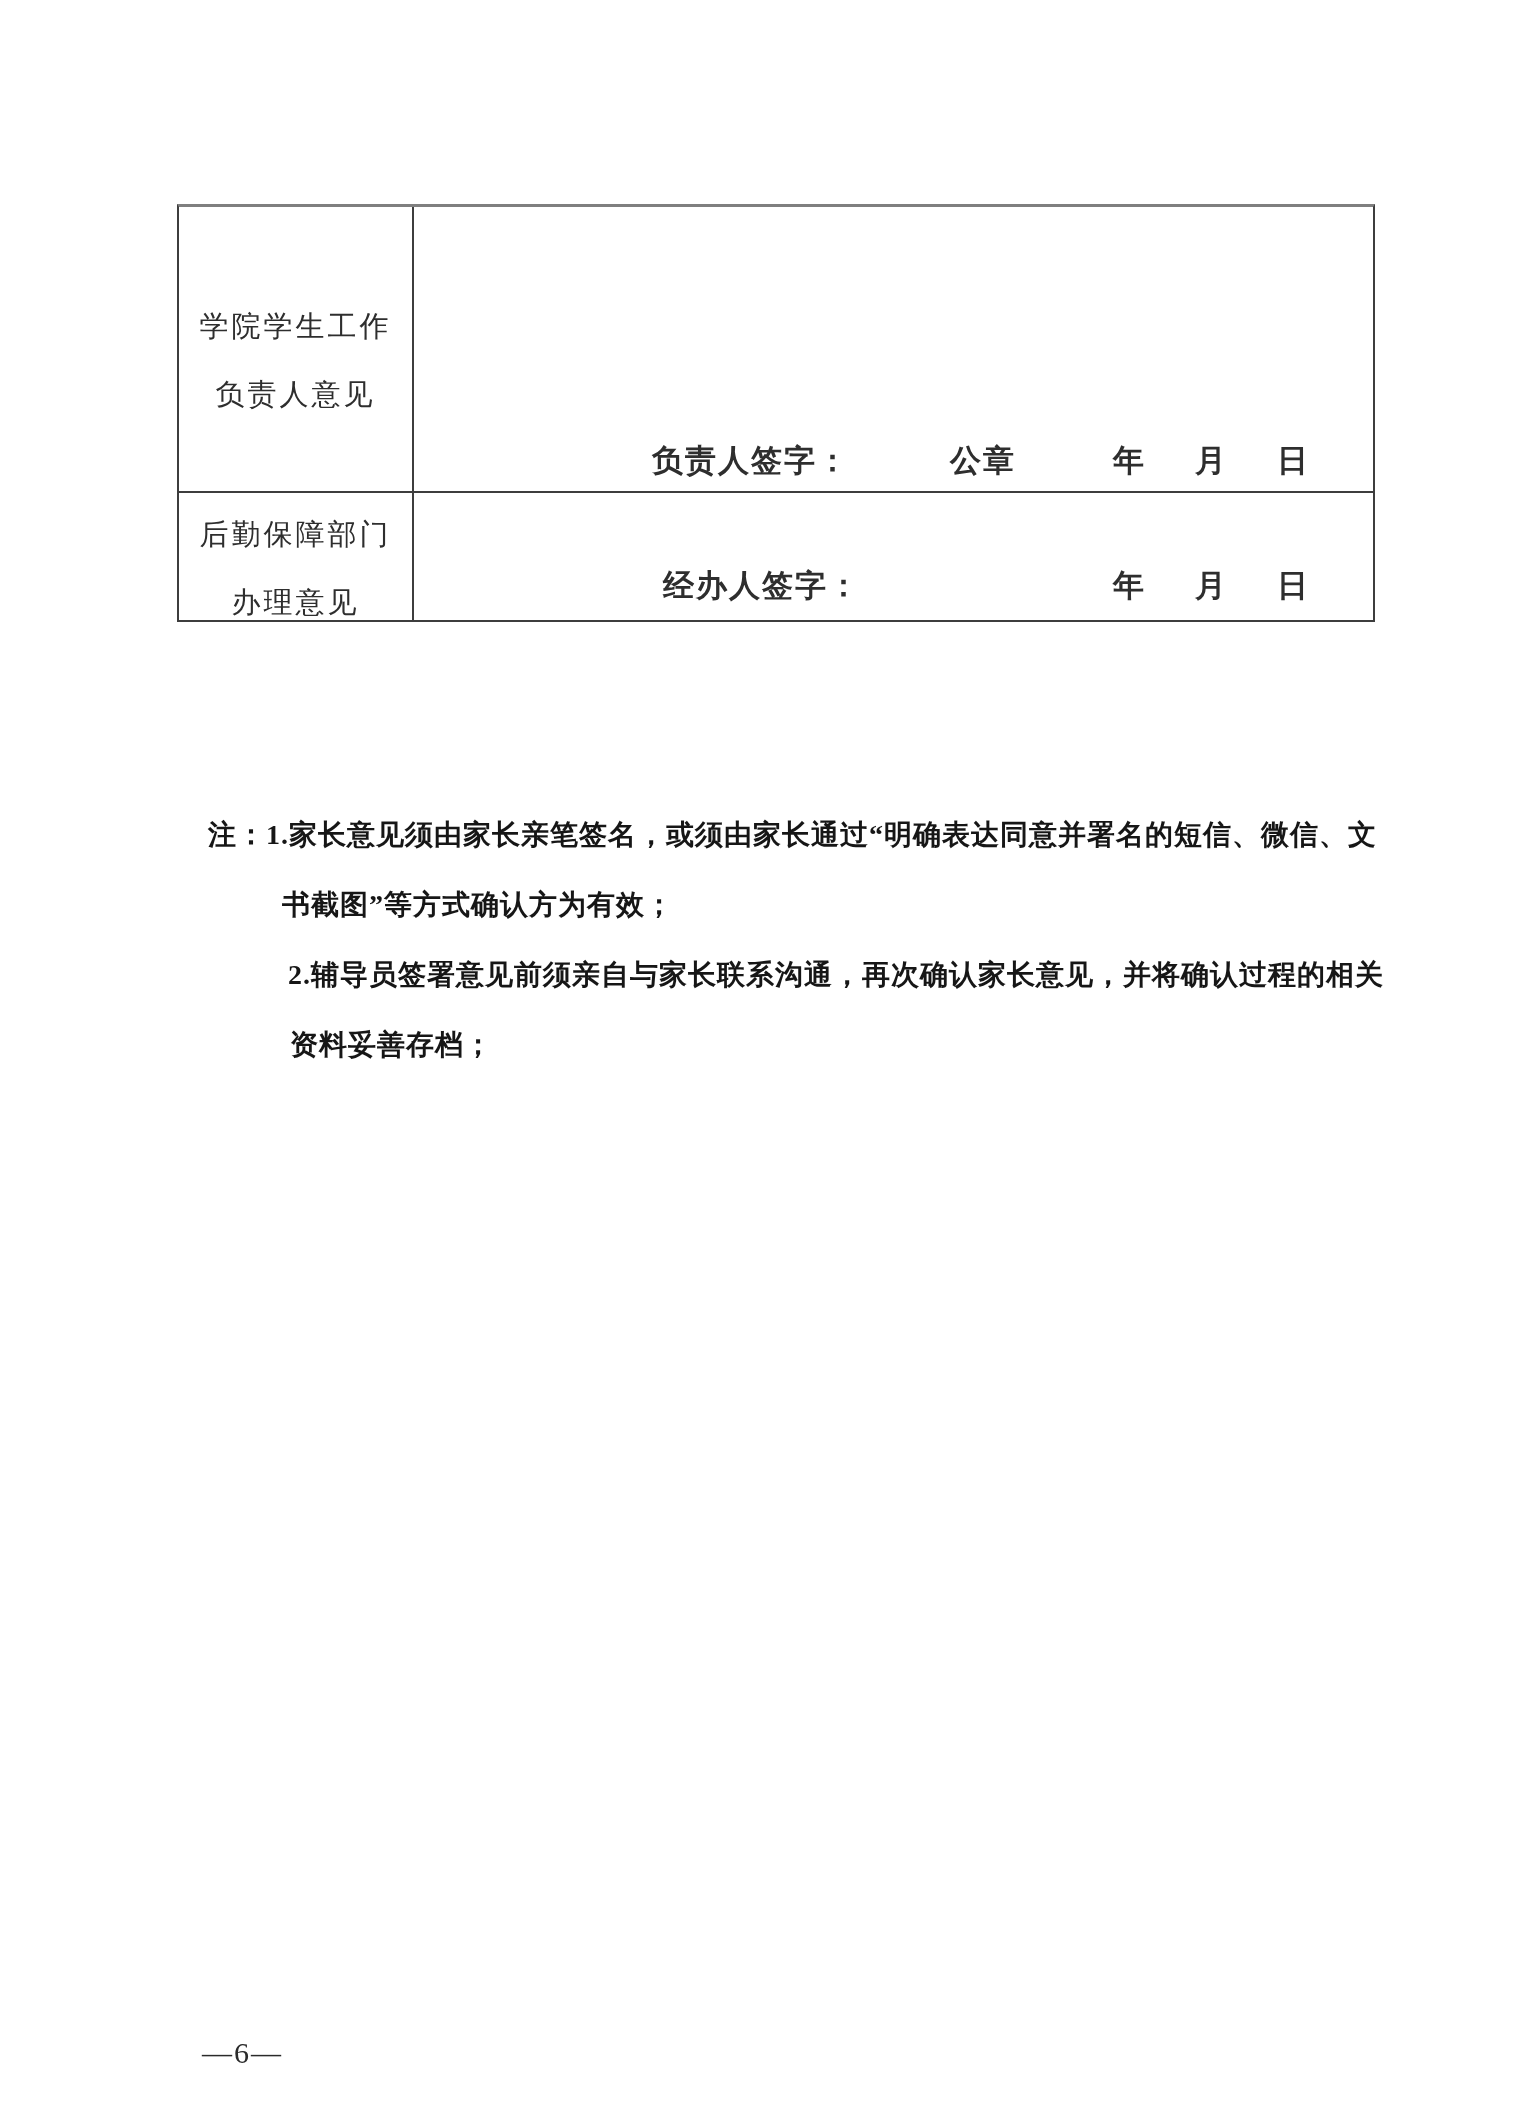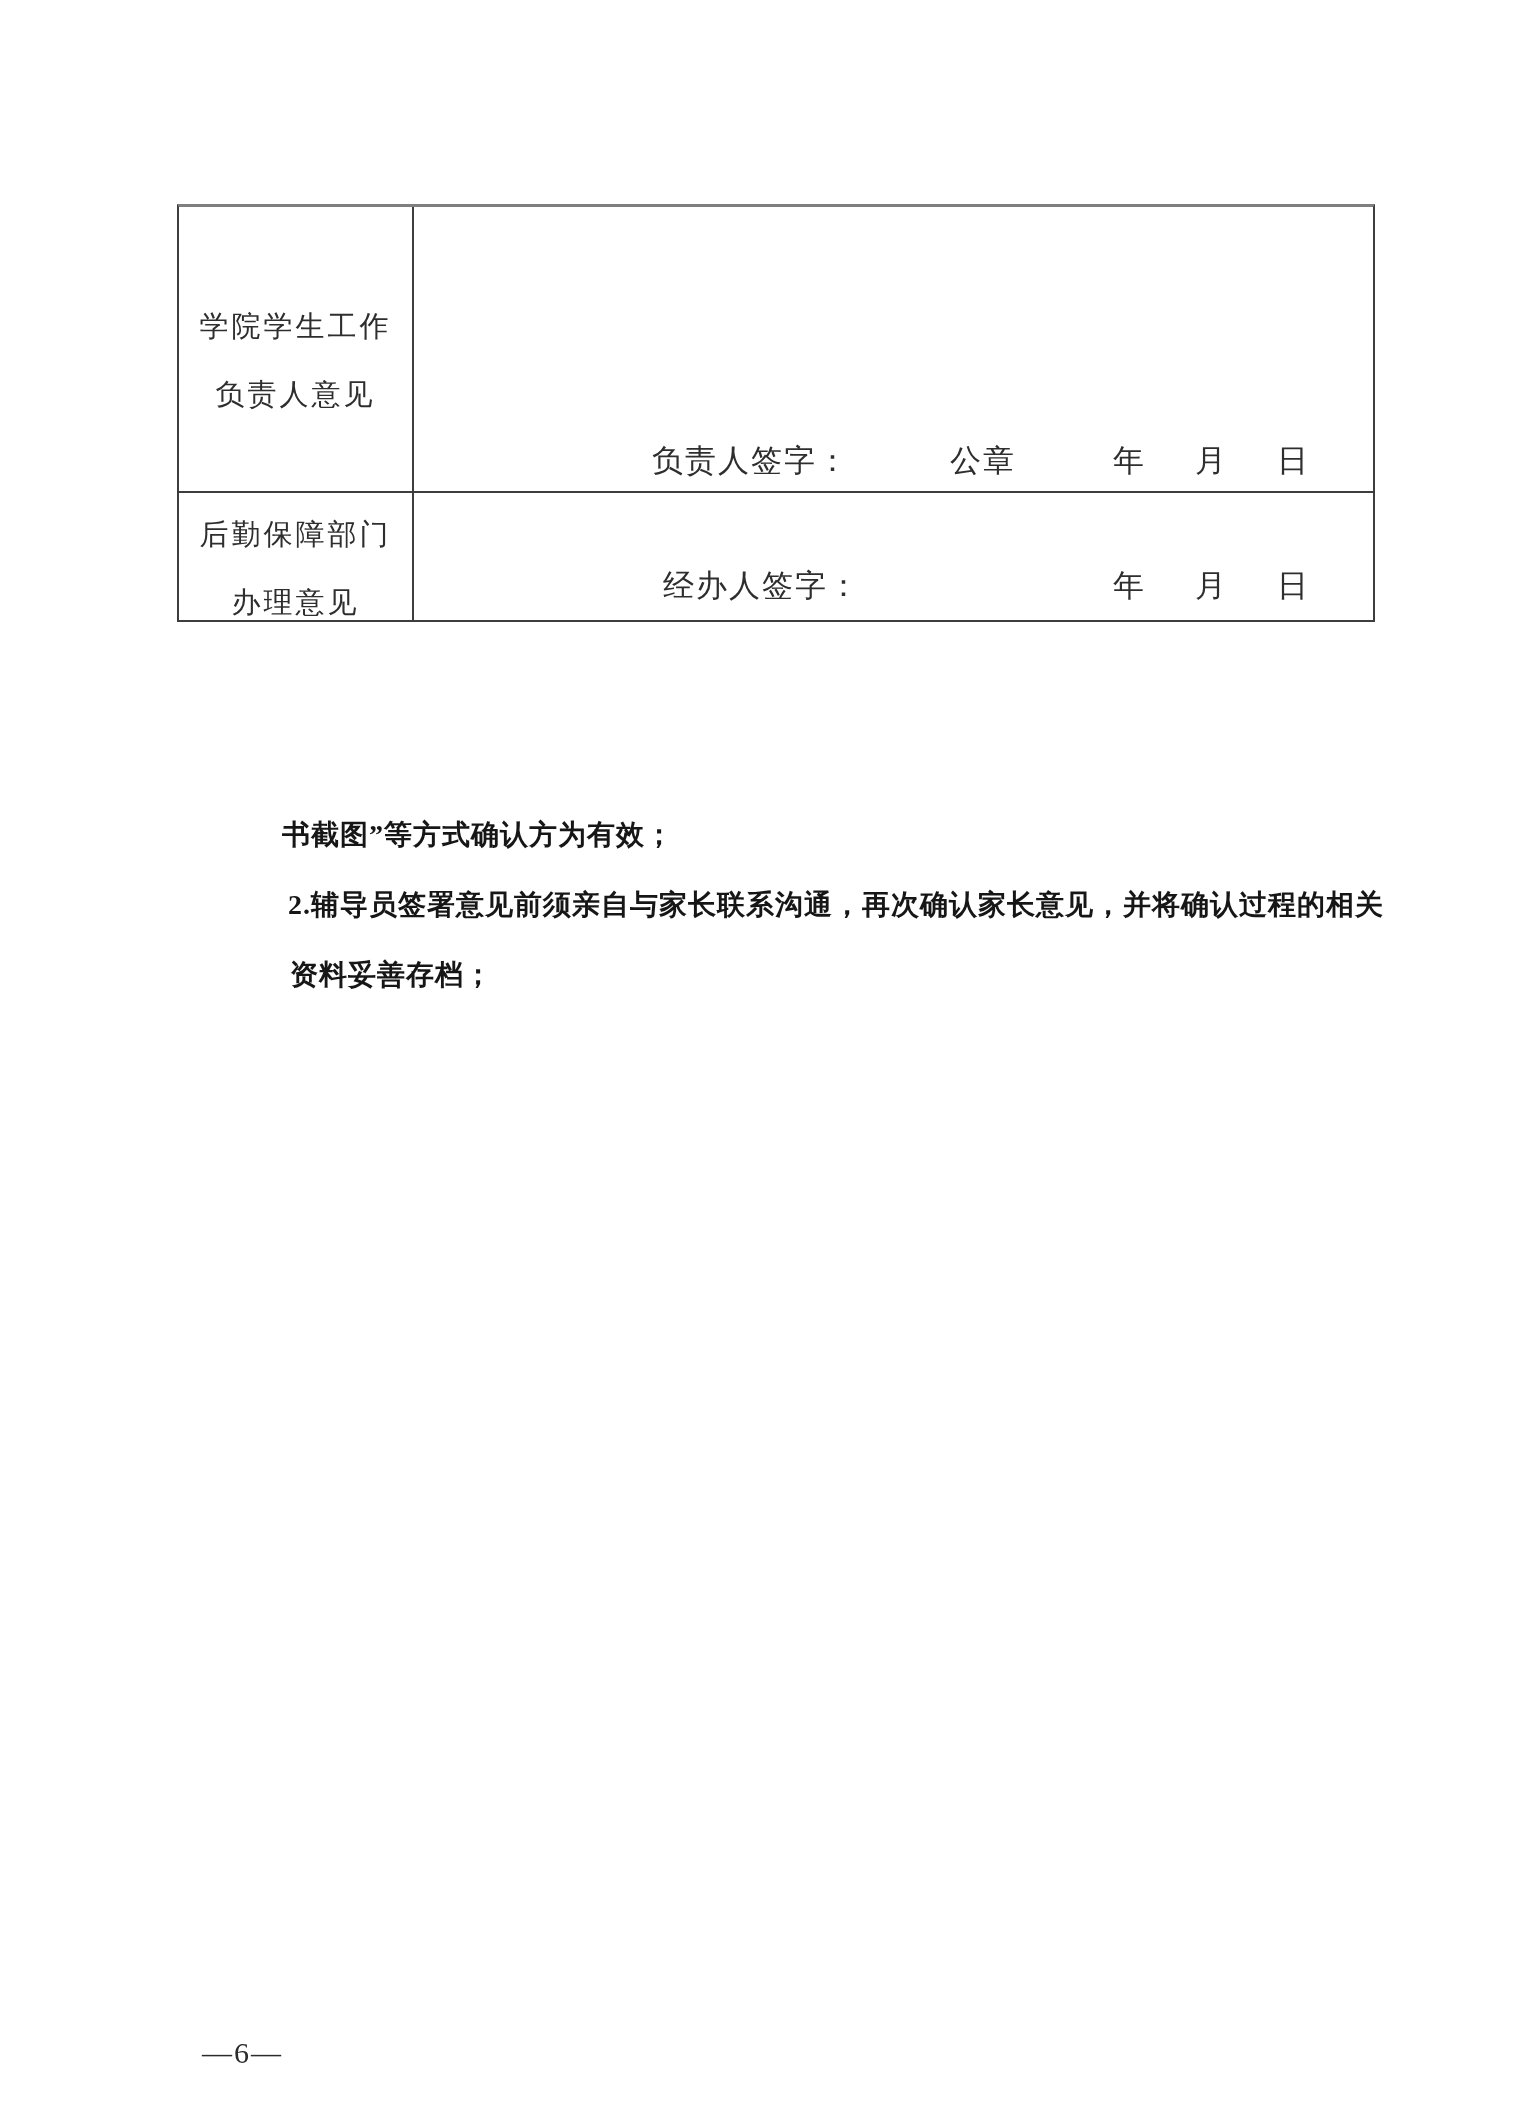--- a/index.html
+++ b/index.html
@@ -50,20 +50,21 @@
     left: 0; right: 0;
     height: 34px;
     line-height: 34px;
   }
   .sig-line .sig {
     position: absolute;
     font-size: 31px;
     letter-spacing: 2px;
     color: #2e2e2e;
     white-space: nowrap;
+    font-weight: bold;
   }
   .row1 .sig-line { bottom: 13px; }
   .row2 .sig-line { bottom: 17px; }
 
   
   .notes {
     position: absolute;
     left: 208px;
     top: 800px;
     width: 1210px;
@@ -121,20 +122,21 @@
         <span class="sig" style="left:249px">经办人签字：</span>
         <span class="sig" style="left:699px">年</span>
         <span class="sig" style="left:781px">月</span>
         <span class="sig" style="left:863px">日</span>
       </div>
     </div>
 
   </div>
 
   <div class="notes">
+    <div class="note-line">注：1.家长意见须由家长亲笔签名，或须由家长通过“明确表达同意并署名的短信、微信、文</div>
     <div class="note-line indent-cont1">书截图”等方式确认方为有效；</div>
     <div class="note-line indent-num">2.辅导员签署意见前须亲自与家长联系沟通，再次确认家长意见，并将确认过程的相关</div>
     <div class="note-line indent-cont2">资料妥善存档；</div>
   </div>
 
   <div class="page-number">—6—</div>
 
 </div>
 
 </body></html>

